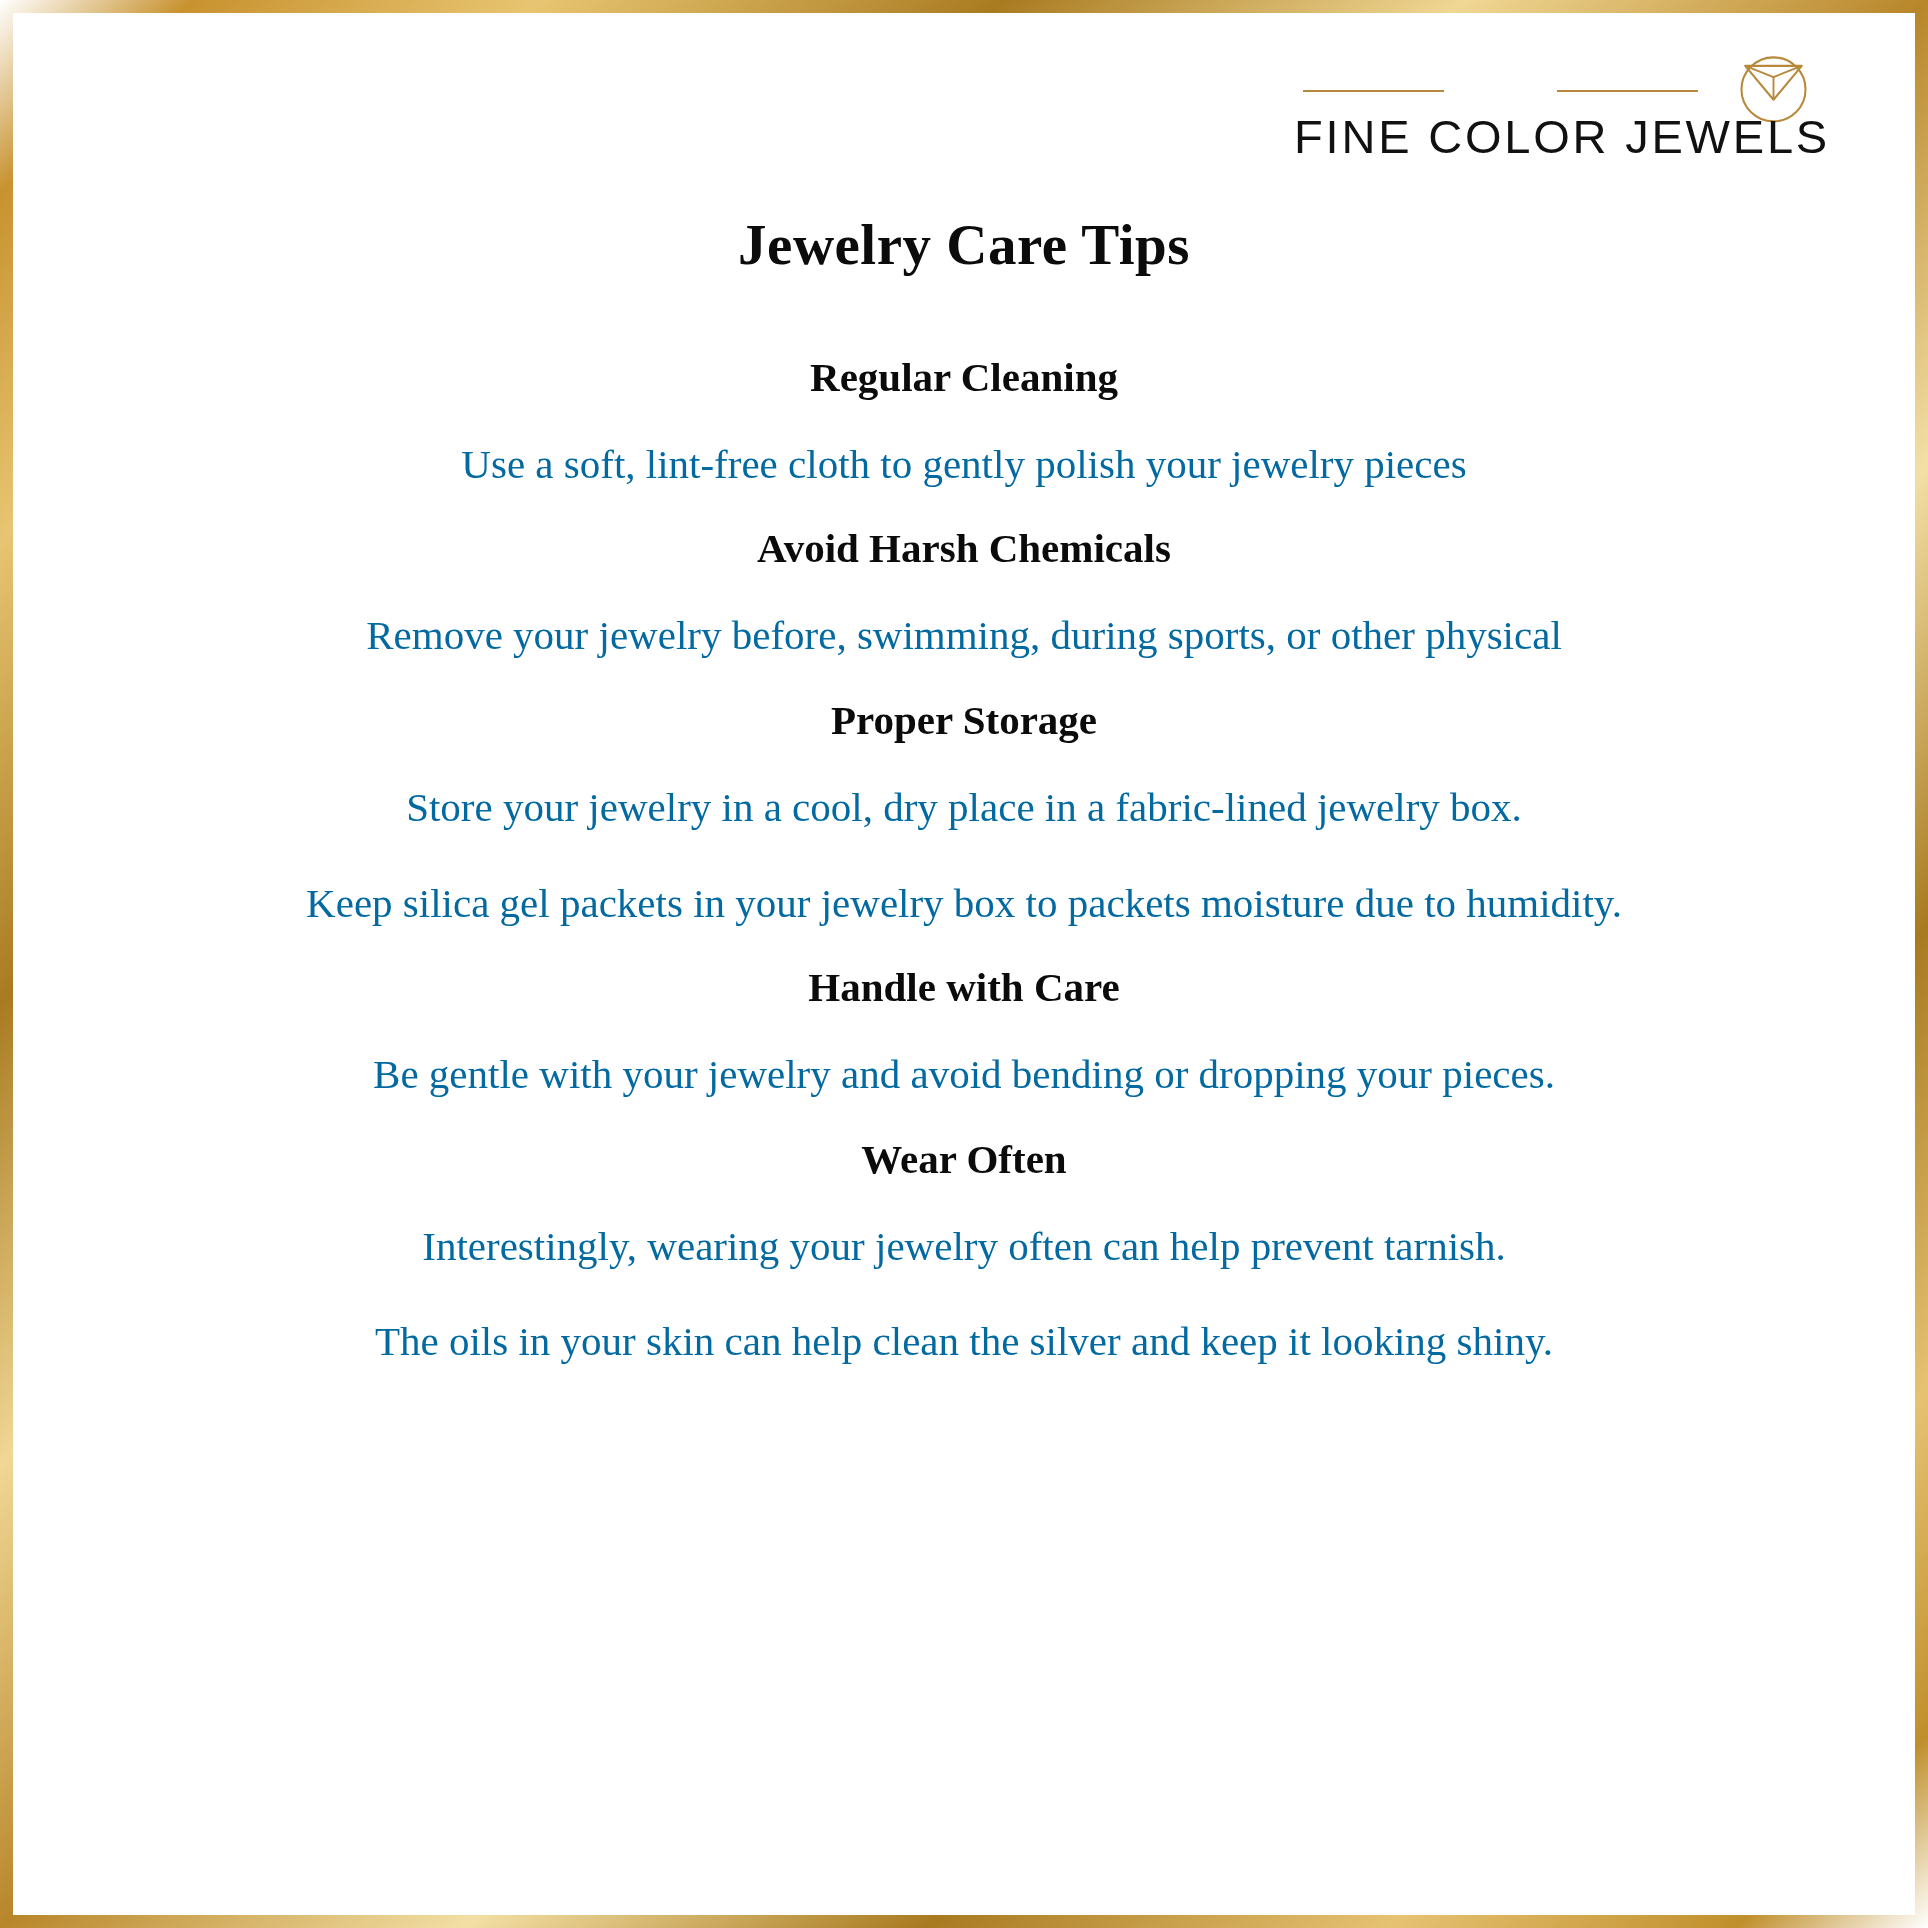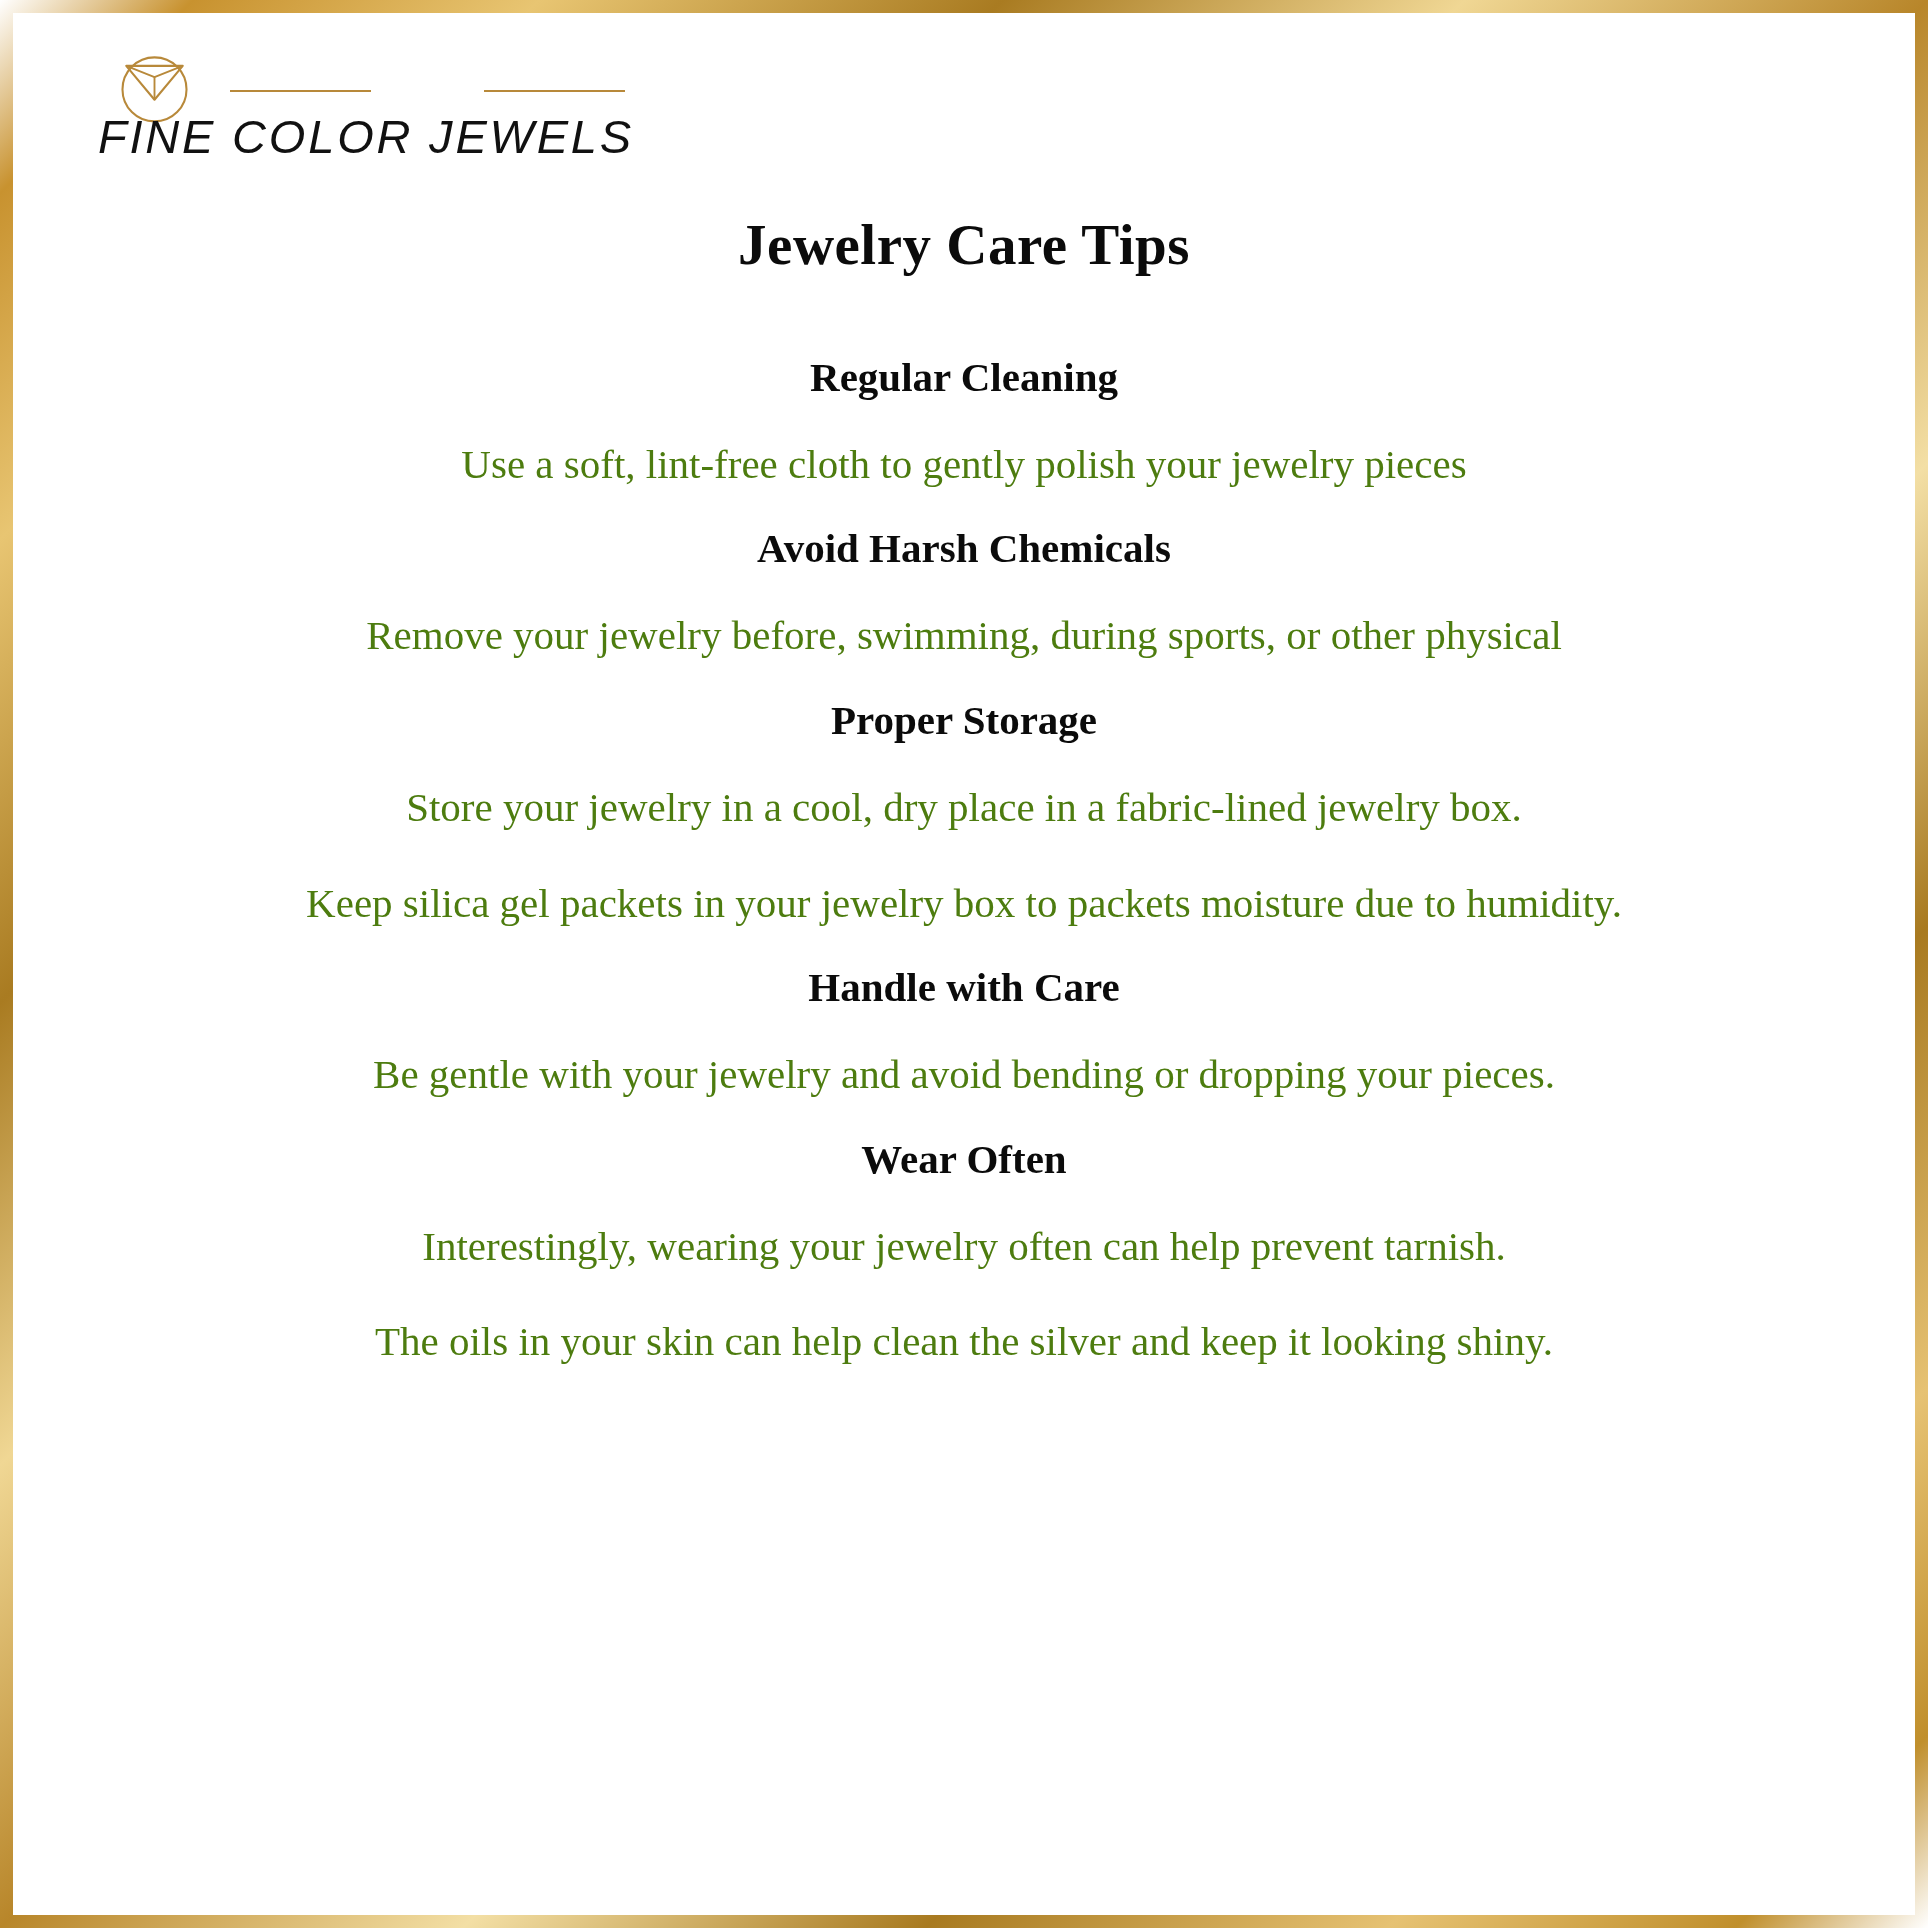--- a/index.html
+++ b/index.html
@@ -58,22 +58,21 @@
     display: flex;
     flex-direction: column;
     align-items: center;
   }
 
   
   .brand {
     width: 100%;
     display: flex;
     flex-direction: column;
-    align-items: flex-start;
-    font-style: italic;
+    align-items: flex-end;
   }
   .brand-mark {
     width: 113px;
     height: 85px;
     display: block;
   }
   .brand-row {
     display: flex;
     align-items: center;
     justify-content: center;
@@ -130,21 +129,21 @@
     font-family: "Liberation Serif", serif;
     font-weight: bold;
     font-size: 41px;
     color: #0b0b0b;
     text-align: center;
     margin: 28px 0 0 0;
   }
   .section-line {
     font-family: "Liberation Serif", serif;
     font-size: 41px;
-    color: #4d7c0f;
+    color: #0369a1;
     text-align: center;
     line-height: 1.55;
     margin: 32px 0 0 0;
     max-width: 1714px;
   }
   .section:first-child .section-heading { margin-top: 0; }
 </style>
 </head>
 <body>
 

